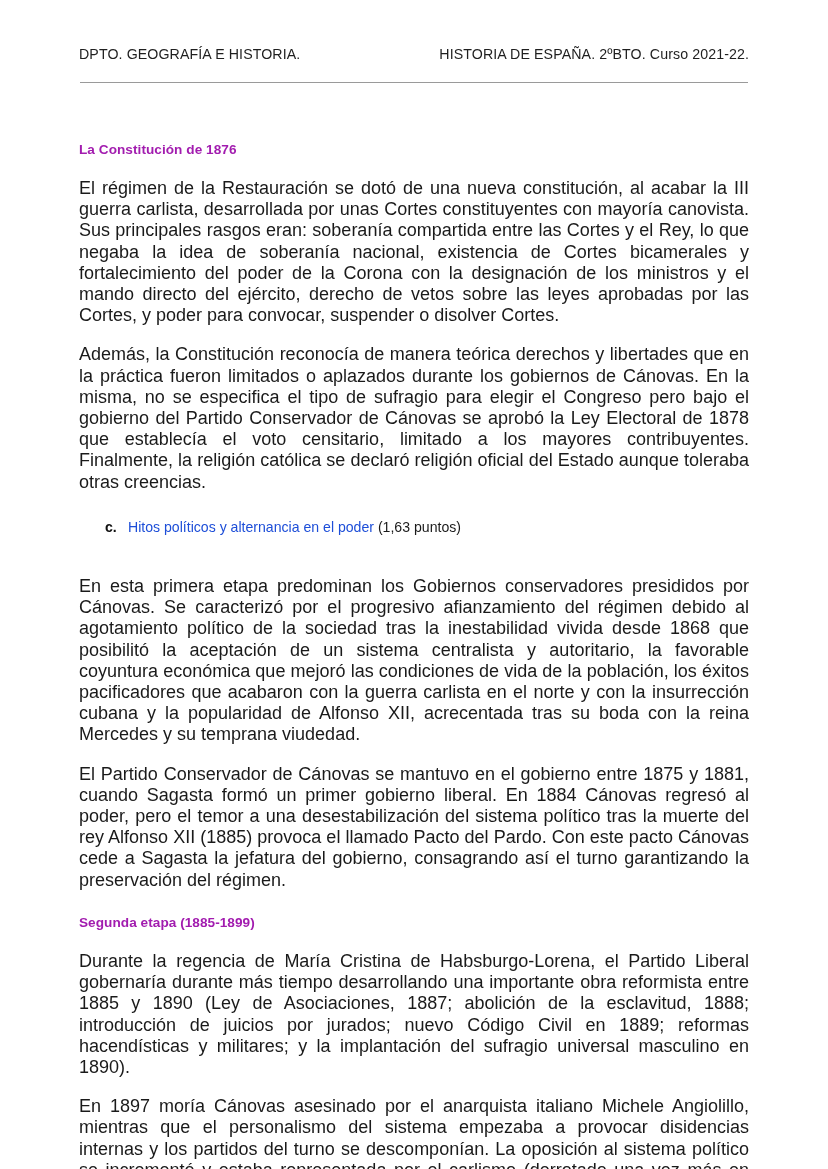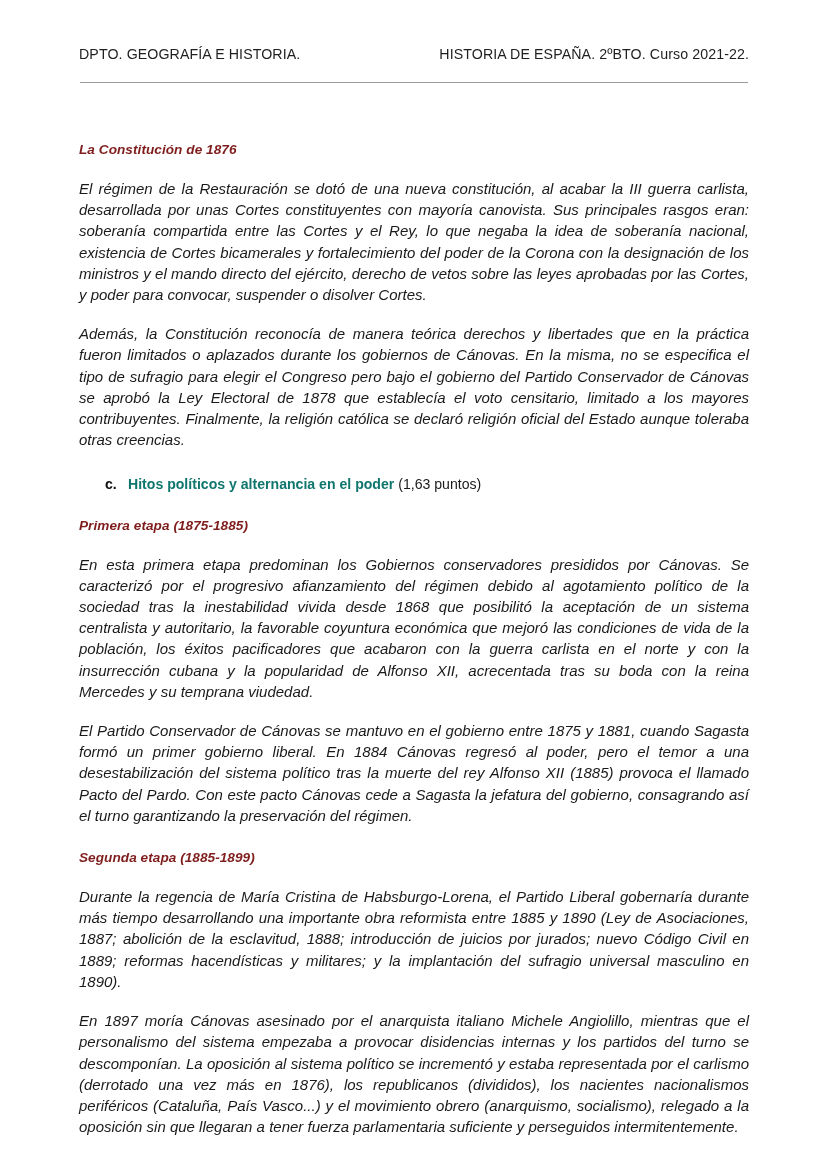--- a/index.html
+++ b/index.html
@@ -51,38 +51,36 @@
   .content {
     position: absolute;
     left: 79px;
     top: 140px;
     width: 670px;
   }
 
   h2.section-heading {
     font-size: 13.6px;
     font-weight: 700;
-    font-style: italic;
     line-height: 20px;
     margin: 0;
     padding: 0;
-    color: #7f1d1d;
+    color: #a21caf;
     letter-spacing: 0.05px;
   }
 
   p.body-par {
-    font-size: 15px;
+    font-size: 18px;
     line-height: 21.2px;
     text-align: justify;
     text-justify: inter-word;
     margin: 0;
     padding: 0;
     color: #1a1a1a;
     hyphens: none;
-    font-style: italic;
   }
 
   
   .gap-heading-to-par { height: 18px; }
   .gap-par-to-par     { height: 18px; }
   .gap-par-to-heading { height: 22px; }
   .gap-list-block     { height: 24px; }
   .gap-after-list     { height: 20px; }
 
   
@@ -97,22 +95,22 @@
     margin-left: 26px;
     flex: 0 0 auto;
     font-weight: 700;
     color: #111111;
   }
   .list-item .item-text {
     flex: 1 1 auto;
     color: #1a1a1a;
   }
   .list-item .item-text .strong {
-    font-weight: 700;
-    color: #0f766e;
+    font-weight: 400;
+    color: #1d4ed8;
   }
   .list-item .item-text .normal {
     font-weight: 400;
   }
 </style>
 </head>
 <body>
 
 <div class="page">
 
@@ -137,21 +135,20 @@
 
     <div class="gap-list-block"></div>
 
     <div class="list-item">
       <span class="marker">c.</span>
       <span class="item-text"><span class="strong">Hitos políticos y alternancia en el poder</span><span class="normal"> (1,63 puntos)</span></span>
     </div>
 
     <div class="gap-after-list"></div>
 
-    <h2 class="section-heading">Primera etapa (1875-1885)</h2>
 
     <div class="gap-heading-to-par"></div>
 
     <p class="body-par">En esta primera etapa predominan los Gobiernos conservadores presididos por Cánovas. Se caracterizó por el progresivo afianzamiento del régimen debido al agotamiento político de la sociedad tras la inestabilidad vivida desde 1868 que posibilitó la aceptación de un sistema centralista y autoritario, la favorable coyuntura económica que mejoró las condiciones de vida de la población, los éxitos pacificadores que acabaron con la guerra carlista en el norte y con la insurrección cubana y la popularidad de Alfonso XII, acrecentada tras su boda con la reina Mercedes y su temprana viudedad.</p>
 
     <div class="gap-par-to-par"></div>
 
     <p class="body-par">El Partido Conservador de Cánovas se mantuvo en el gobierno entre 1875 y 1881, cuando Sagasta formó un primer gobierno liberal. En 1884 Cánovas regresó al poder, pero el temor a una desestabilización del sistema político tras la muerte del rey Alfonso XII (1885) provoca el llamado Pacto del Pardo. Con este pacto Cánovas cede a Sagasta la jefatura del gobierno, consagrando así el turno garantizando la preservación del régimen.</p>
 
     <div class="gap-par-to-heading"></div>

